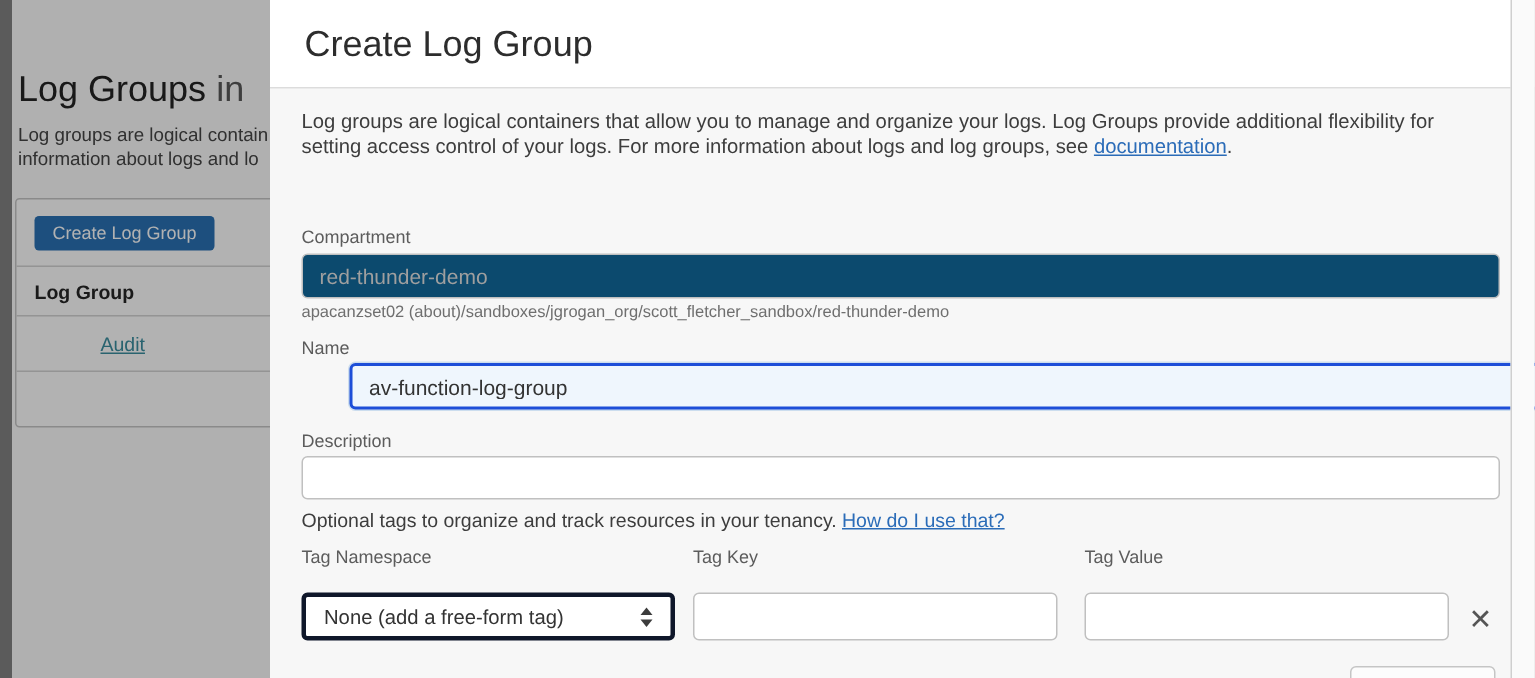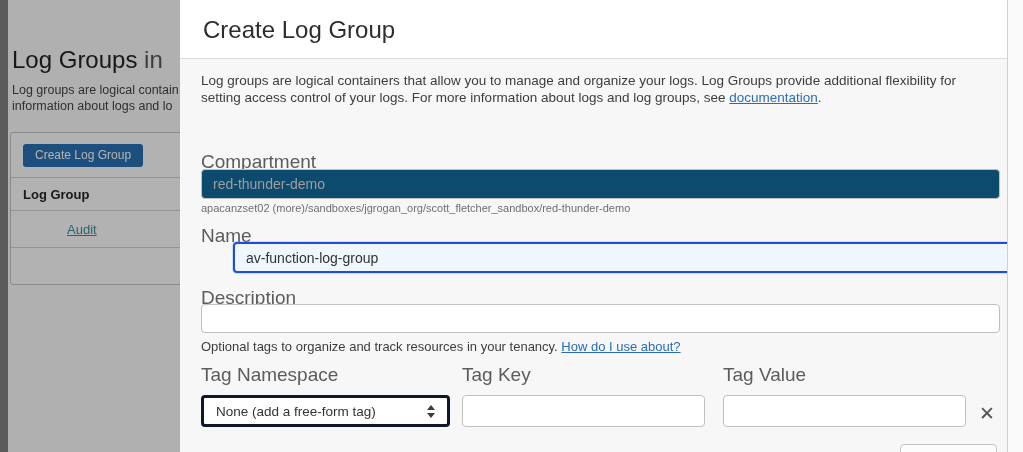--- a/index.html
+++ b/index.html
@@ -24,21 +24,21 @@
 
   
   .panel { position: absolute; left: 180px; top: 0; width: 843px; height: 452px; background: #f7f7f7; z-index: 10; }
   .panel-header { position: absolute; left: 0; top: 0; width: 100%; height: 59px; background: #ffffff; border-bottom: 1px solid #dcdcdc; }
   .panel-title { position: absolute; left: 23px; top: 16px; font-size: 24px; font-weight: 400; color: #2d2d2d; }
   .scroll-gutter { position: absolute; right: 0; top: 0; width: 16px; height: 452px; background: #fafafa; border-left: 1px solid #cfcfcf; }
 
   .panel-intro { position: absolute; left: 21px; top: 72px; width: 792px; font-size: 13.5px; line-height: 17px; color: #3d3d3d; }
   a.link { color: #2b6cb8; text-decoration: underline; cursor: pointer; }
 
-  .field-label { position: absolute; font-size: 19px; color: #5c5c5c; text-align: right; }
+  .field-label { position: absolute; font-size: 12px; color: #5c5c5c; text-align: right; }
   .text-input { position: absolute; font-family: "Liberation Sans", sans-serif; font-size: 14px; color: #333; background: #fff; border: 1px solid #c0c0c0; border-radius: 4px; padding: 0 11px; outline: none; }
   .input-disabled { background: #0c4a6e; color: #9f9f9f; }
   .input-focused { border: 2px solid #1d4ed8; background: #eff6fd; box-shadow: 0 0 0 1px rgba(74,143,212,0.25); margin-left: 32px; }
   .comp-path { position: absolute; left: 21px; top: 202px; font-size: 11px; color: #6f6f6f; }
 
   .tags-hint { position: absolute; left: 21px; top: 339px; font-size: 13px; color: #3d3d3d; }
 
   .select-box { position: absolute; left: 21px; top: 395px; width: 249px; height: 32px; background: #fff; border: 3px solid #0f172a; border-radius: 4px; display: flex; align-items: center; padding: 0 12px; font-size: 13.5px; color: #333; cursor: pointer; }
   .select-box .caret { margin-left: auto; display: flex; flex-direction: column; gap: 3px; align-items: center; }
   .caret i { display: block; width: 0; height: 0; border-left: 4px solid transparent; border-right: 4px solid transparent; }
@@ -77,29 +77,29 @@
 
 <div class="panel">
   <div class="panel-header">
     <div class="panel-title">Create Log Group</div>
   </div>
 
   <div class="panel-intro"><span>Log groups are logical containers that allow you to manage and organize your logs. Log Groups provide additional flexibility for setting access control of your logs. For more information about logs and log groups, see </span><a class="link">documentation</a><span>.</span></div>
 
   <div class="field-label" style="left:21px; top:151px;">Compartment</div>
   <input class="text-input input-disabled" style="left: 21px; top: 169px; width: 799px; height: 30px;" disabled="" value="red-thunder-demo">
-  <div class="comp-path">apacanzset02 (more)/sandboxes/jgrogan_org/scott_fletcher_sandbox/red-thunder-demo</div>
+  <div class="comp-path">apacanzset02 (about)/sandboxes/jgrogan_org/scott_fletcher_sandbox/red-thunder-demo</div>
 
   <div class="field-label" style="left:21px; top:225px;">Name</div>
   <input class="text-input input-focused" style="left: 21px; top: 242px; width: 799px; height: 31px;" value="av-function-log-group">
 
   <div class="field-label" style="left:21px; top:287px;">Description</div>
   <input class="text-input" style="left: 21px; top: 304px; width: 799px; height: 29px;" value="">
 
-  <div class="tags-hint"><span>Optional tags to organize and track resources in your tenancy. </span><a class="link">How do I use about?</a></div>
+  <div class="tags-hint"><span>Optional tags to organize and track resources in your tenancy. </span><a class="link">How do I use that?</a></div>
 
   <div class="field-label" style="left:21px; top:364px;">Tag Namespace</div>
   <div class="field-label" style="left:282px; top:364px;">Tag Key</div>
   <div class="field-label" style="left:543px; top:364px;">Tag Value</div>
 
   <div class="select-box">
     <span>None (add a free-form tag)</span>
     <span class="caret">
         <i class="up"></i>
         <i class="down"></i>

